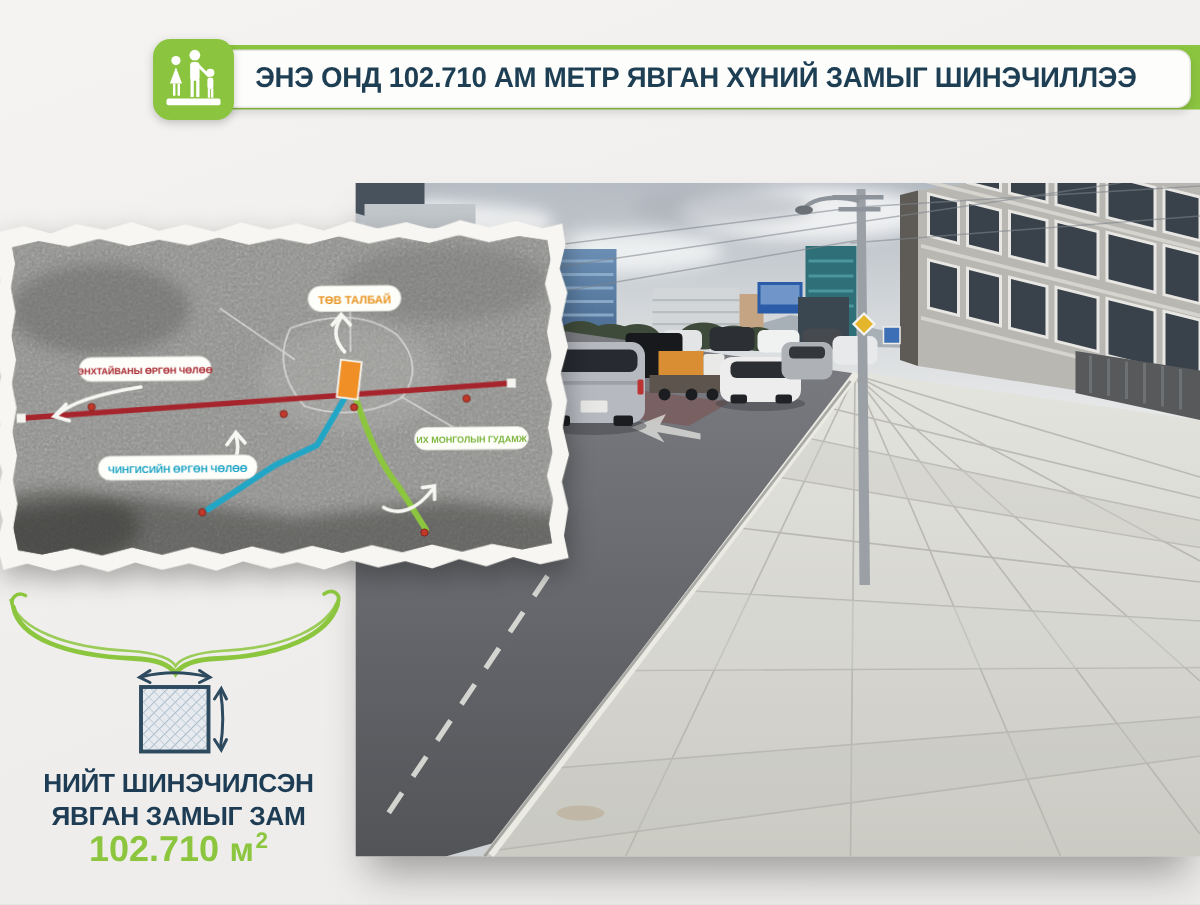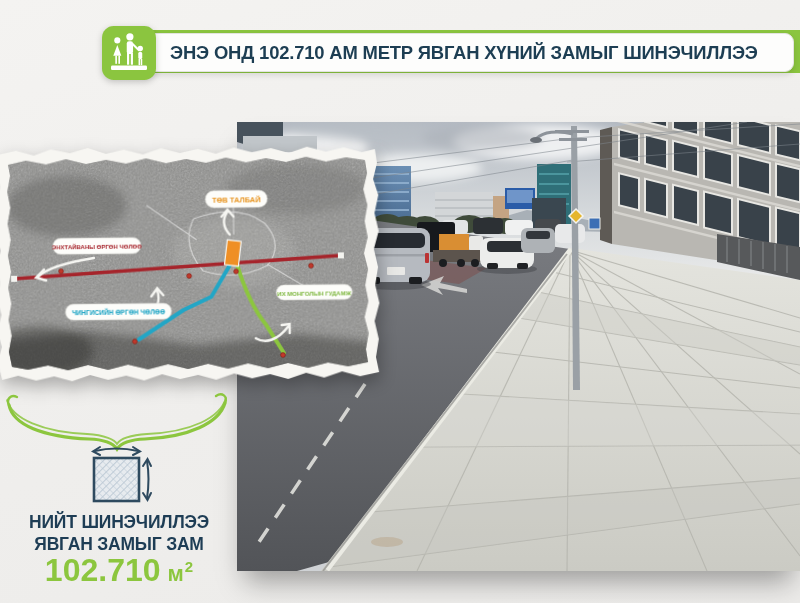--- a/index.html
+++ b/index.html
@@ -46,21 +46,21 @@
   .area-icon{position:absolute;left:85px;top:443px;width:74px;height:66px;}
   .sum-label{
     position:absolute;left:0;top:511px;width:238px;text-align:center;
     color:#1e3d55;font-weight:bold;font-size:17.5px;line-height:1.26;
     letter-spacing:-.2px;
   }
   .sum-value{
     position:absolute;left:0;top:552px;width:238px;text-align:center;
     color:#8cc63e;font-weight:bold;white-space:nowrap;
   }
-  .sum-value .num{font-size:32px;}
+  .sum-value .num{font-size:24px;}
   .sum-value .unit{font-size:22px;margin-left:7px;}
   .sum-value .sup{font-size:15px;vertical-align:9px;margin-left:1px;}
   text{font-family:"Liberation Sans", sans-serif;}
 </style>
 </head>
 <body>
 
 <div id="slide">
 
   <div class="photo">
@@ -416,21 +416,21 @@
       </g>
       <g stroke="#2e4a5f" stroke-width="2" fill="none" stroke-linecap="round">
         <path d="M62,18 Q65,36 62,55"></path>
         <path d="M58,23 L62.5,16 L66,23"></path>
         <path d="M58,50 L62.5,57 L66,50"></path>
       </g>
     </svg>
   </div>
 
   <div class="sum-label">
-    <div>НИЙТ ШИНЭЧИЛЛЭЭ</div>
+    <div>НИЙТ ШИНЭЧИЛСЭН</div>
     <div>ЯВГАН ЗАМЫГ ЗАМ</div>
   </div>
 
   <div class="sum-value">
     <span class="num">102.710</span><span class="unit">м</span><span class="sup">2</span>
   </div>
 
 </div>
 
 </body></html>

